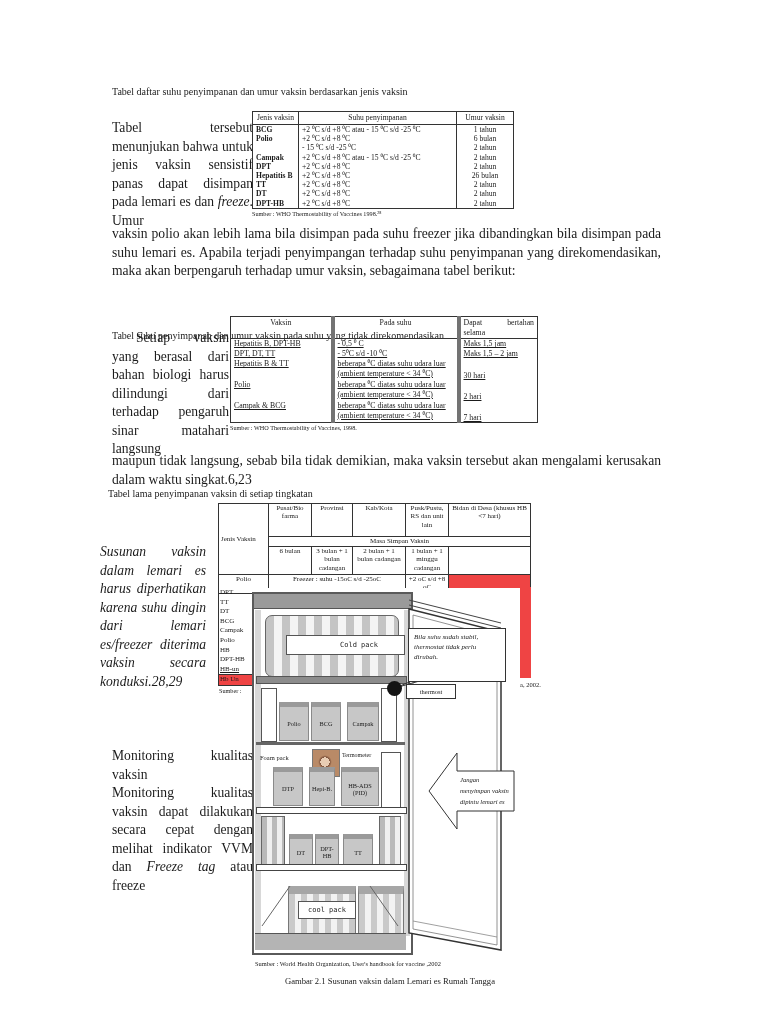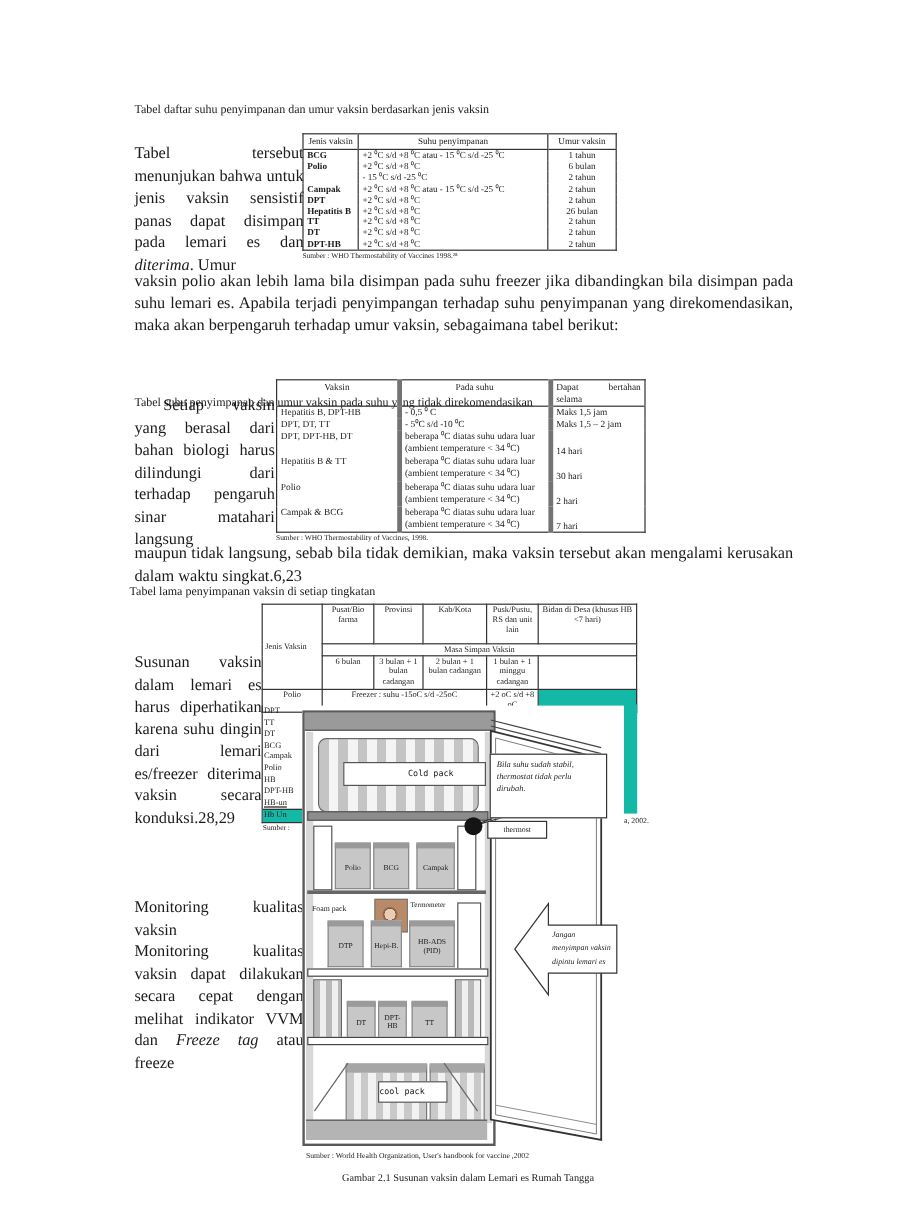--- a/index.html
+++ b/index.html
@@ -17,51 +17,51 @@
   .t1 th{font-weight:normal;border-bottom:1px solid #333;text-align:center;height:12px;padding:0 2px;}
   .t1 th+th,.t1 td+td{border-left:1px solid #333;}
   .t1 td{padding:0 3px;height:9px;white-space:nowrap;overflow:hidden;vertical-align:top;}
   .t1 .c1{font-weight:bold;}
   .t1 .c3{text-align:center;}
 
   
   .t2{width:100%;font-size:7.8px;line-height:9.6px;border:1px solid #333;}
   .t2 th{font-weight:normal;border-bottom:1px solid #333;text-align:left;vertical-align:top;padding:1px 3px;font-family:Liberation Serif, serif;}
   .t2 th+th,.t2 td+td{border-left:4px solid #737373;}
-  .t2 td{padding:0 3px;vertical-align:top;}
+  .t2 td{padding:0 3px;vertical-align:top;text-decoration:underline;}
   .t2 .vb{vertical-align:bottom;}
   .t2 .ctr{text-align:center;}
 
   
   .t3{width:100%;font-size:7px;line-height:8.4px;}
   .t3 th,.t3 td{border:1px solid #333;font-weight:normal;text-align:center;vertical-align:top;padding:0 2px;}
   .t3 .mid{vertical-align:middle;text-align:left;}
   .t3 .ctr{text-align:center;}
-  .green{background:#14b8a6;}
+  .green{background:#ef4444;}
 
   
   #figure{left:252px;top:588px;width:268px;height:372px;background:#fff;}
   .vbox{background:#c7c7c7;border:1px solid #8a8a8a;border-top:5px solid #9a9a9a;
         font-size:6.3px;line-height:7px;text-align:center;display:flex;align-items:center;justify-content:center;}
   .whitebox{background:#fff;border:1px solid #555;}
   .stripes{background:repeating-linear-gradient(90deg,#b9b9b9 0 5px,#efefef 5px 10px);border:1px solid #666;}
   .mono{font-family:"DejaVu Sans Mono", monospace;}
   .figlabel{font-size:6.5px;line-height:7px;}
   svg{position:absolute;left:0;top:0;}
   .vlist div{height:9.6px;font-size:7px;line-height:9.6px;white-space:nowrap;overflow:hidden;padding-left:1px;}
 </style>
 </head>
 <body>
 
 <div id="page">
 
   <div class="abs line" style="left:112px;top:86px;width:556px;">Tabel daftar suhu penyimpanan dan umur vaksin berdasarkan jenis vaksin</div>
 
   <div class="abs body-text" style="left:112px;top:119px;width:141px;">
-    <p><span>Tabel tersebut menunjukan bahwa untuk jenis vaksin sensistif panas dapat disimpan pada lemari es dan </span><i>diterima</i><span>. Umur</span></p>
+    <p><span>Tabel tersebut menunjukan bahwa untuk jenis vaksin sensistif panas dapat disimpan pada lemari es dan </span><i>freeze</i><span>. Umur</span></p>
   </div>
 
   <div class="abs" style="left:252px;top:111px;width:262px;">
     <table class="t1">
       <colgroup>
           <col style="width:46px">
           <col style="width:158px">
           <col>
         </colgroup>
       <thead>
@@ -148,25 +148,20 @@
       <tbody>
         <tr>
             <td style="height:10px">Hepatitis B, DPT-HB</td>
             <td>- 0,5 ⁰ C</td>
             <td>Maks 1,5 jam</td>
           </tr>
         <tr>
             <td style="height:10px">DPT, DT, TT</td>
             <td>- 5⁰C s/d -10 ⁰C</td>
             <td>Maks 1,5 – 2 jam</td>
-          </tr>
-        <tr>
-            <td style="height:21px">DPT, DPT-HB, DT</td>
-            <td>beberapa ⁰C diatas suhu udara luar (ambient temperature &lt; 34 ⁰C)</td>
-            <td class="vb">14 hari</td>
           </tr>
         <tr>
             <td style="height:21px">Hepatitis B &amp; TT</td>
             <td>beberapa ⁰C diatas suhu udara luar (ambient temperature &lt; 34 ⁰C)</td>
             <td class="vb">30 hari</td>
           </tr>
         <tr>
             <td style="height:21px">Polio</td>
             <td>beberapa ⁰C diatas suhu udara luar (ambient temperature &lt; 34 ⁰C)</td>
             <td class="vb">2 hari</td>
@@ -235,21 +230,21 @@
     <div>HB</div>
     <div>DPT-HB</div>
     <div style="text-decoration:underline;">HB-un</div>
     <div class="green" style="border-top:1px solid #333;">Hb Un</div>
   </div>
   <div class="abs" style="left:219px;top:687px;font-size:6.2px;">Sumber :</div>
 
   <div class="abs green" style="left:519px;top:587px;width:12px;height:91px;"></div>
   <div class="abs" style="left:520px;top:681px;font-size:6.5px;">a, 2002.</div>
 
-  <div class="abs body-text" style="left:112px;top:543px;width:106px;">
+  <div class="abs body-text" style="left:100px;top:543px;width:106px;font-style:italic;">
     <p>Susunan vaksin dalam lemari es harus diperhatikan karena suhu dingin dari lemari es/freezer diterima vaksin secara konduksi.28,29</p>
   </div>
 
   <div class="abs body-text" style="left:112px;top:747px;width:141px;">
     <p>Monitoring kualitas vaksin</p>
     <p><span>Monitoring kualitas vaksin dapat dilakukan secara cepat dengan melihat indikator VVM dan </span><i>Freeze tag</i><span> atau freeze</span></p>
   </div>
 
   <div class="abs" id="figure">
 
@@ -306,21 +301,21 @@
           <span style="word-break:break-word">DPT-HB</span>
         </div>
       <div class="abs vbox" style="left:89px;top:240px;width:28px;height:26px;">
           <span>TT</span>
         </div>
 
       <div class="abs" style="left:2px;top:270px;width:149px;height:5px;background:#fff;border:1px solid #444;"></div>
 
       <div class="abs" style="left:34px;top:292px;width:66px;height:46px;border:1px solid #777;background:repeating-linear-gradient(90deg,#c9c9c9 0 6px,#f2f2f2 6px 12px);border-top:8px solid #a6a6a6;"></div>
       <div class="abs" style="left:104px;top:292px;width:44px;height:46px;border:1px solid #777;background:repeating-linear-gradient(90deg,#c9c9c9 0 6px,#f2f2f2 6px 12px);border-top:8px solid #a6a6a6;"></div>
-      <div class="abs whitebox" style="left:61px;top:307px;width:56px;height:16px;display:flex;align-items:center;justify-content:flex-start;">
+      <div class="abs whitebox" style="left:44px;top:307px;width:56px;height:16px;display:flex;align-items:center;justify-content:center;">
         <span class="mono" style="font-size:7px;">cool pack</span>
         </div>
 
       <div class="abs" style="left:1px;top:339px;width:151px;height:16px;background:#b4b4b4;border-top:1px solid #555;"></div>
     </div>
 
     <svg width="268" height="372" viewBox="0 0 268 372">
       <line x1="157" y1="12" x2="249" y2="35" stroke="#444" stroke-width="1"></line>
       <line x1="157" y1="17" x2="249" y2="40" stroke="#444" stroke-width="1"></line>
       <polygon points="157,21 249,44 249,362 157,345" fill="#ffffff" stroke="#333" stroke-width="1.5"></polygon>

